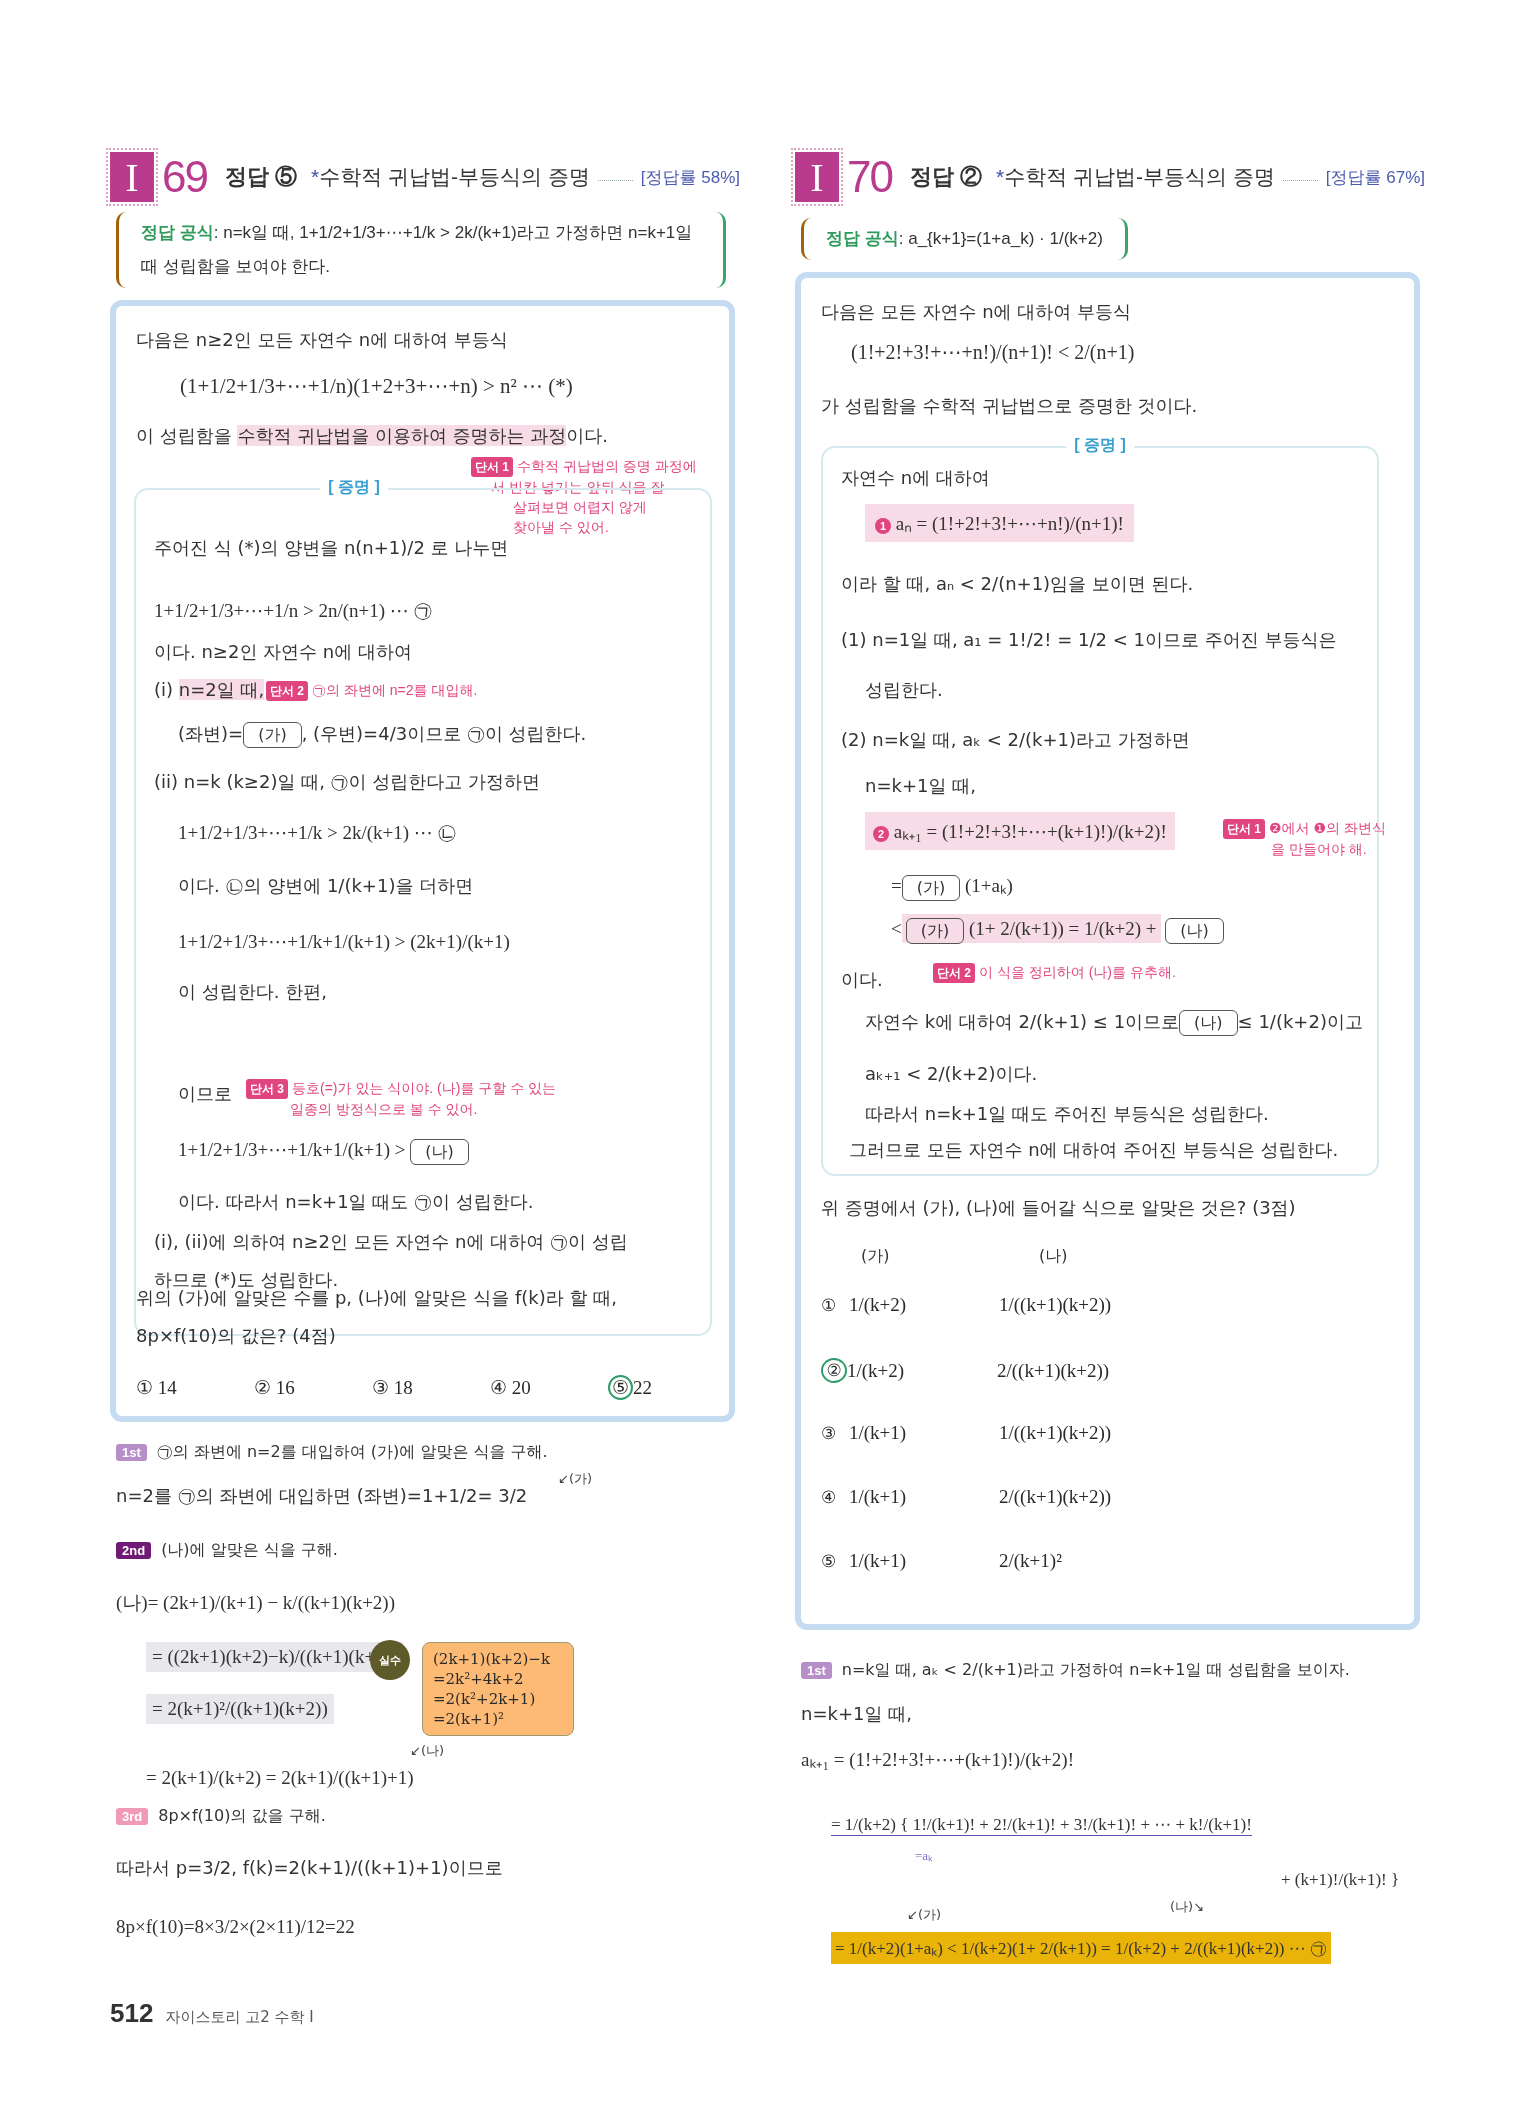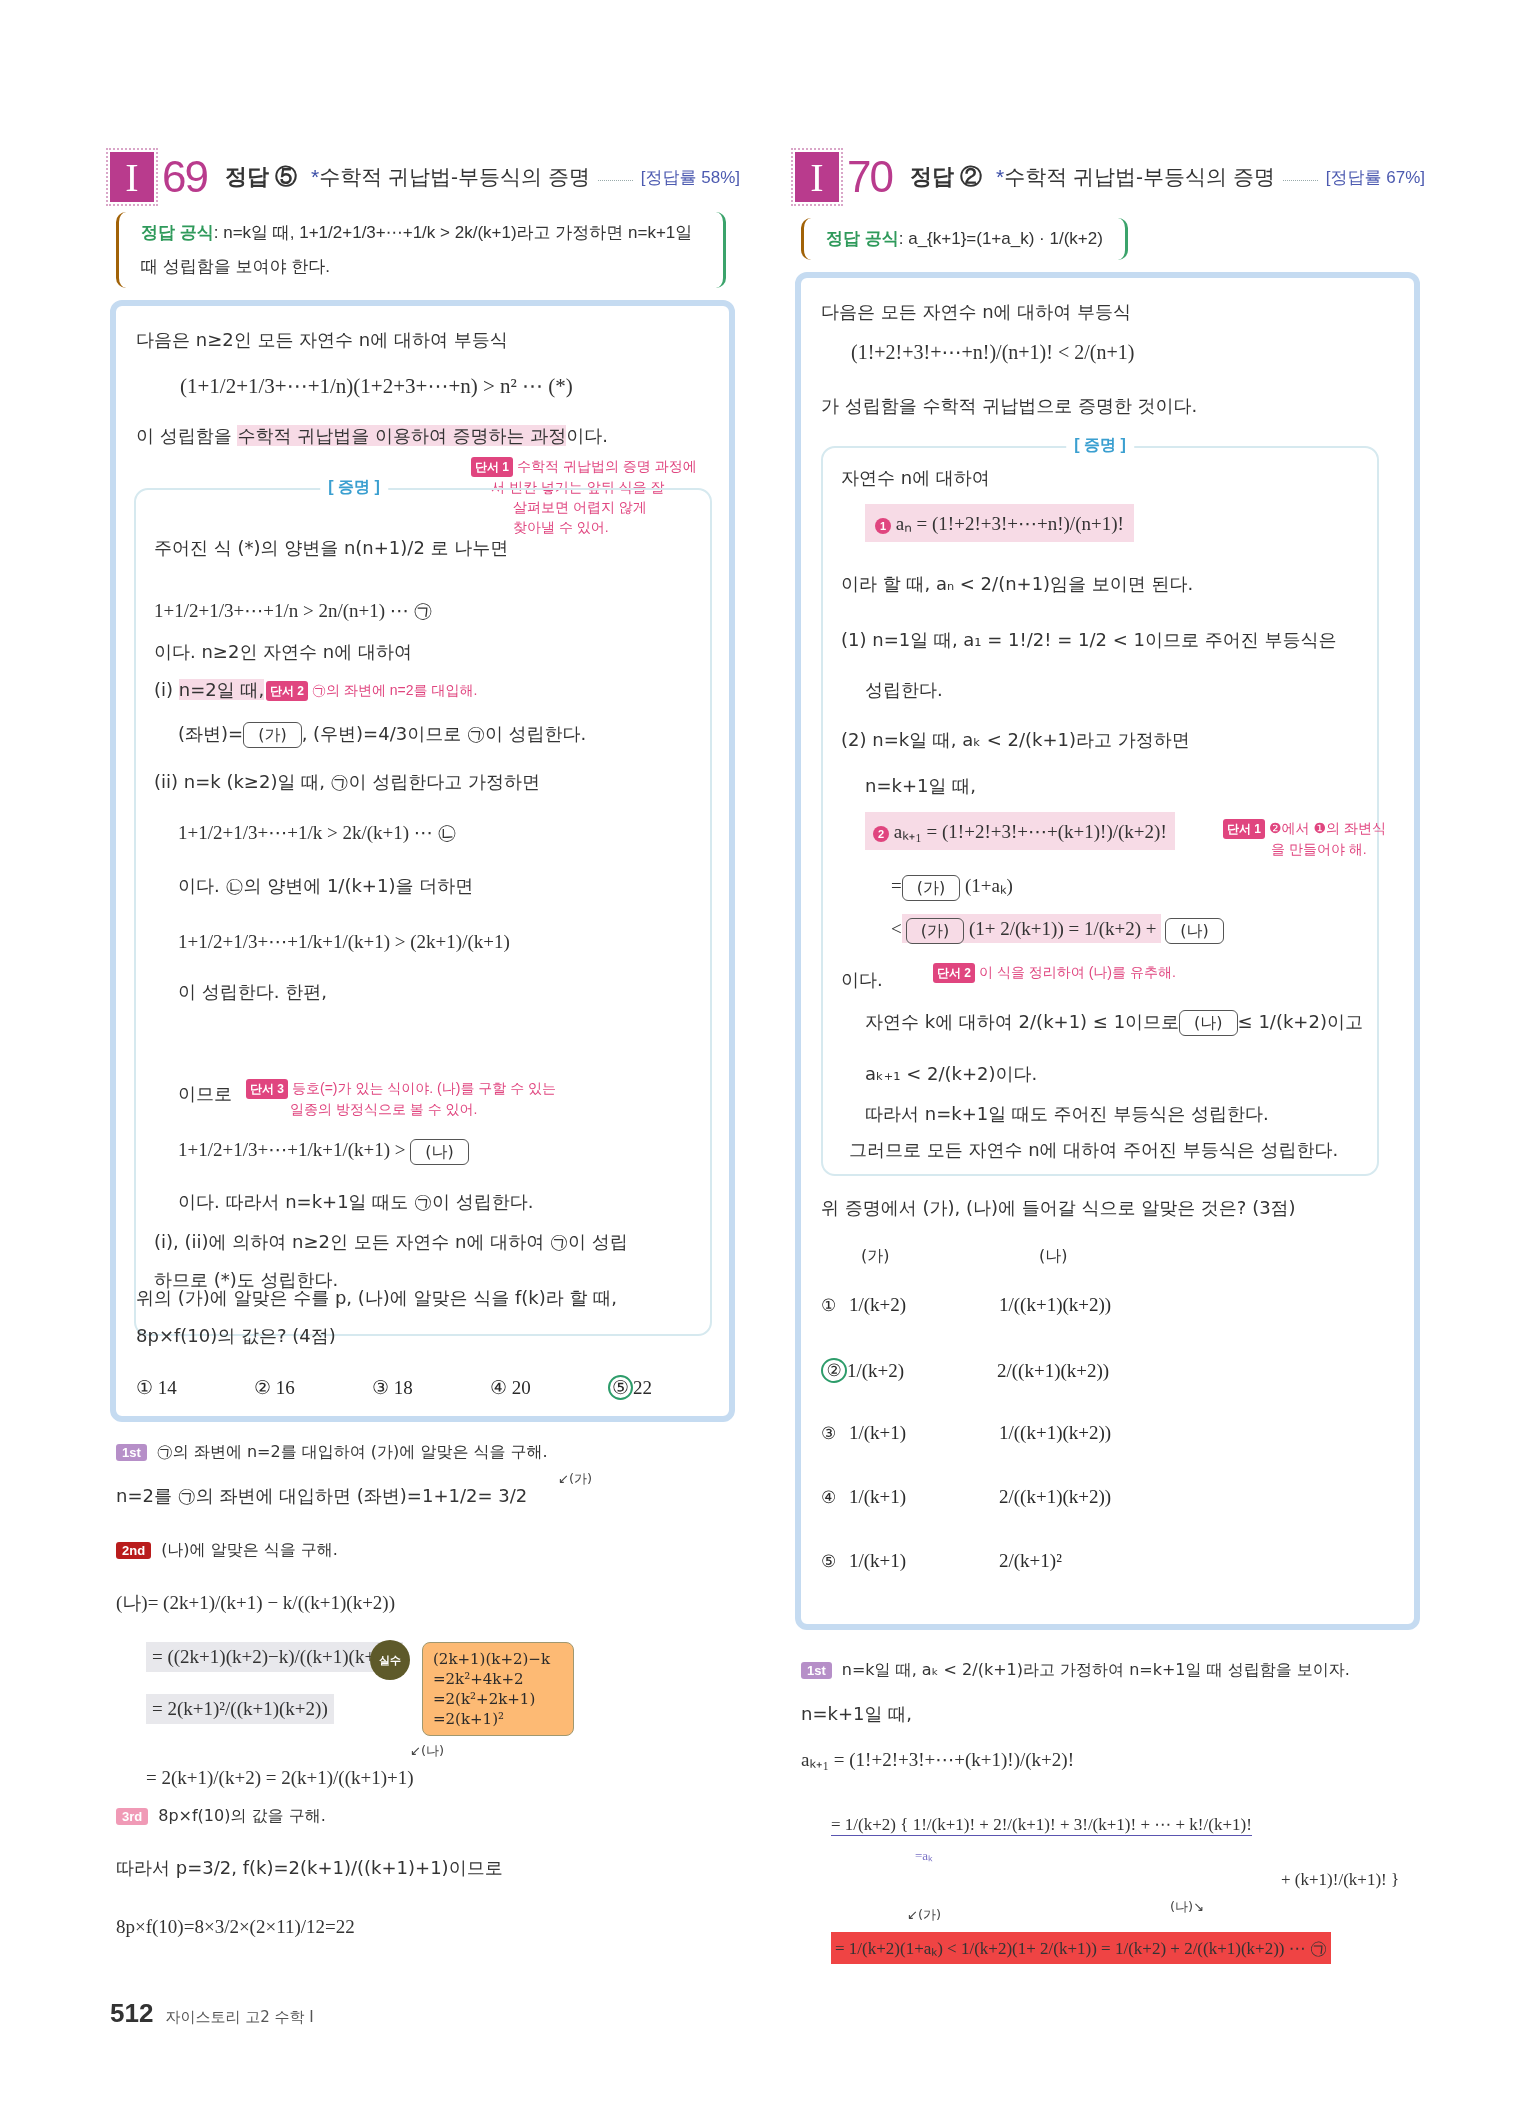--- a/index.html
+++ b/index.html
@@ -23,38 +23,38 @@
 
   
   .formula { position: absolute; font-family: "Liberation Sans", sans-serif; font-size: 17px; color: #333; padding: 4px 22px; border-left: 3px solid #a16207; border-right: 3px solid #3ba36b; border-radius: 10px; line-height: 34px; }
   .formula .fl { color: #2f9a5b; font-weight: bold; }
 
   
   .pbox { position: absolute; border: 6px solid #c5dbf1; border-radius: 12px; background: #fff; }
   .txt { position: absolute; font-size: 19px; white-space: nowrap; color: #333; }
   .ko { font-family: "DejaVu Sans", sans-serif; font-size: 18px; }
   .hl-pink { background: #f7dbe6; }
-  .hl-blue { background: #ef4444; }
+  .hl-blue { background: #eab308; }
   .hl-gray { background: #e8e8ec; }
 
   .proof-box { position: absolute; border: 2px solid #d6e9ef; border-radius: 14px; }
   .proof-tag { position: absolute; top: -13px; left: 50%; transform: translateX(-50%); background: #fff; padding: 0 8px; font-family: "Liberation Sans", sans-serif; font-size: 16px; color: #3a9fd0; font-weight: bold; }
 
   .hint { position: absolute; font-family: "Liberation Sans", sans-serif; font-size: 14px; color: #e0457f; line-height: 20px; white-space: nowrap; }
   .hint-tag { display: inline-block; background: #e0457f; color: #fff; font-weight: bold; font-size: 12px; padding: 0 4px; border-radius: 3px; margin-right: 4px; }
 
   .blank { display: inline-block; border: 1.5px solid #555; border-radius: 6px; padding: 0 14px; font-family: "DejaVu Sans", sans-serif; font-size: 16px; line-height: 24px; vertical-align: middle; }
 
   .choices { position: absolute; font-family: "Liberation Serif", serif; font-size: 19px; display: flex; }
   .choice { width: 118px; }
   .choice.correct .cn { border: 2px solid #2d9c6a; border-radius: 50%; padding: 0 2px; }
 
   .step-tag { display: inline-block; color: #fff; font-family: "Liberation Sans", sans-serif; font-weight: bold; font-size: 13px; padding: 1px 6px; border-radius: 3px; margin-right: 10px; }
   .tag-1st { background: #b68fc8; }
-  .tag-2nd { background: #b91c1c; }
+  .tag-2nd { background: #701a75; }
   .tag-3rd { background: #f09ab6; }
 
   .mistake-box { position: absolute; border: 1.5px solid #a09870; border-radius: 8px; padding: 6px 10px; font-size: 15px; line-height: 20px; font-family: "DejaVu Serif", serif; background: #fdba74; }
   .mistake-badge { position: absolute; width: 40px; height: 40px; border-radius: 50%; background: #5e5a2a; color: #fff; font-family: "DejaVu Sans", sans-serif; font-size: 11px; display: flex; align-items: center; justify-content: center; font-weight: bold; border: 3px dotted #5e5a2a; }
 
   .arrow-note { position: absolute; font-family: "DejaVu Sans", sans-serif; font-size: 13px; color: #444; }
 
   .footer { position: absolute; top: 1998px; left: 110px; display: flex; align-items: baseline; }
   .page-num { font-family: "Liberation Sans", sans-serif; font-size: 26px; font-weight: bold; color: #333; }
   .book-title { font-family: "DejaVu Sans", sans-serif; font-size: 15px; color: #555; margin-left: 12px; }

